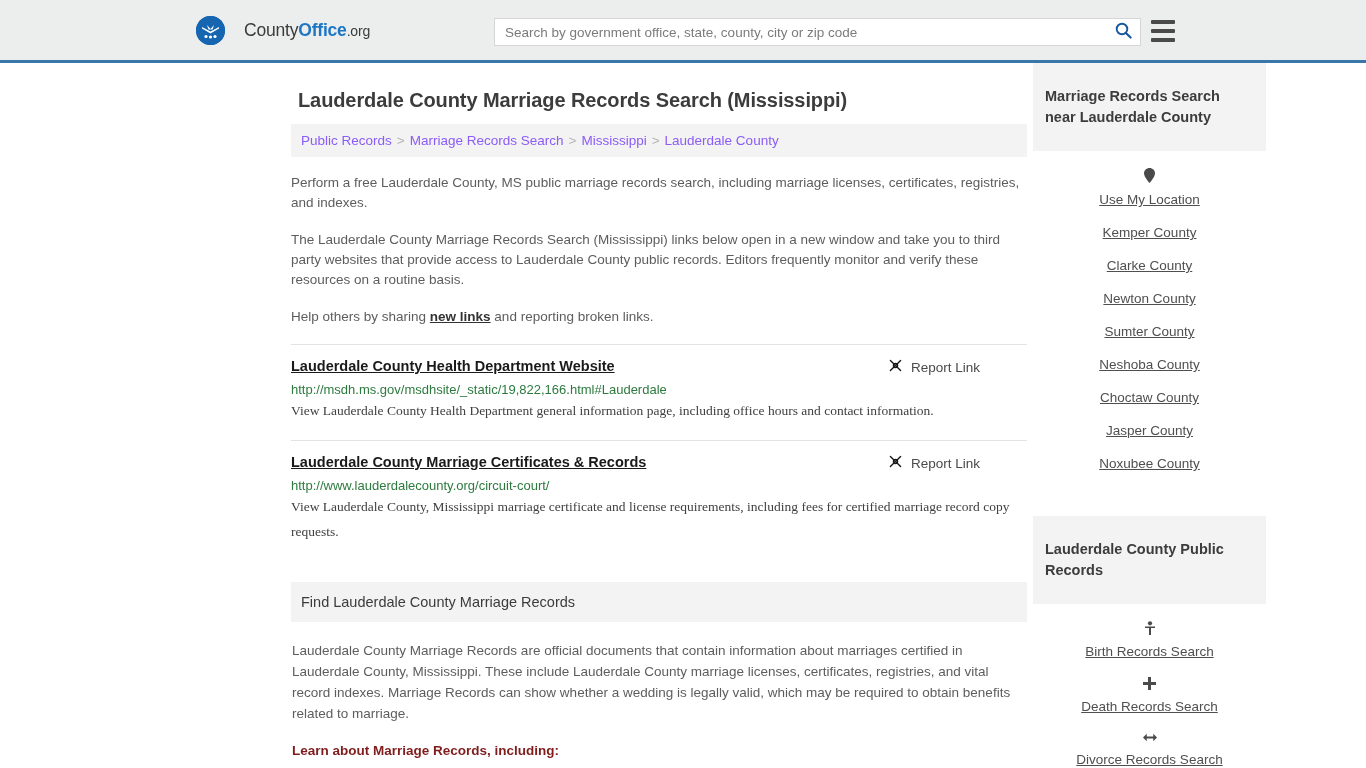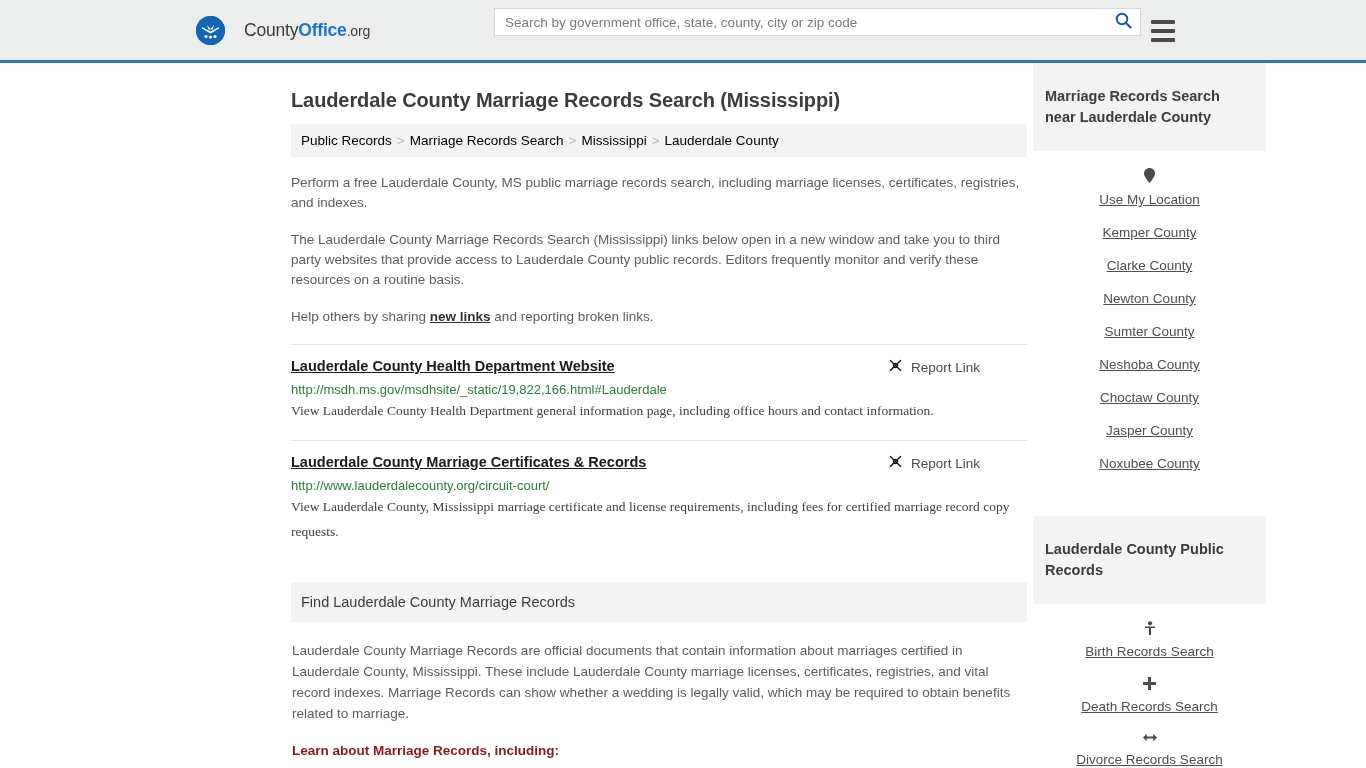--- a/index.html
+++ b/index.html
@@ -42,21 +42,21 @@
     letter-spacing: -0.2px;
     white-space: nowrap;
   }
   .logo-text .t1 { color: #3b3b3b; }
   .logo-text .t2 { color: #1d76c4; font-weight: bold; }
   .logo-text .t3 { color: #3b3b3b; font-size: 14px; }
 
   .search-wrap {
     position: absolute;
     left: 494px;
-    top: 8px;
+    top: 18px;
     width: 647px;
     height: 28px;
     background: #fff;
     border: 1px solid #d6d6d6;
     display: flex;
     align-items: center;
   }
   .search-input {
     flex: 1;
     border: 0;
@@ -102,34 +102,34 @@
     padding-left: 196px;
     box-sizing: content-box;
     gap: 0;
   }
   .main-col { width: 736px; flex: none; }
   .side-col { width: 233px; flex: none; margin-left: 6px; }
 
   h1.page-title {
     font-size: 20px;
     color: #3c3c3c;
-    margin: 26px 0 12px 0;
+    margin: 26px 0 12px 7px;
     font-weight: bold;
     letter-spacing: -0.1px;
   }
 
   .breadcrumb {
     background: #f3f3f3;
     padding: 9px 10px;
     font-size: 13.5px;
     color: #666;
     margin-bottom: 16px;
   }
   .breadcrumb a {
-    color: #000000;
+    color: #8b5cf6;
     text-decoration: none;
   }
   .breadcrumb .sep { color: #b4b4b4; margin: 0 5px; }
 
   p.intro {
     font-size: 13.5px;
     line-height: 20px;
     margin: 0 0 17px 0;
     color: #5d5d5d;
   }

